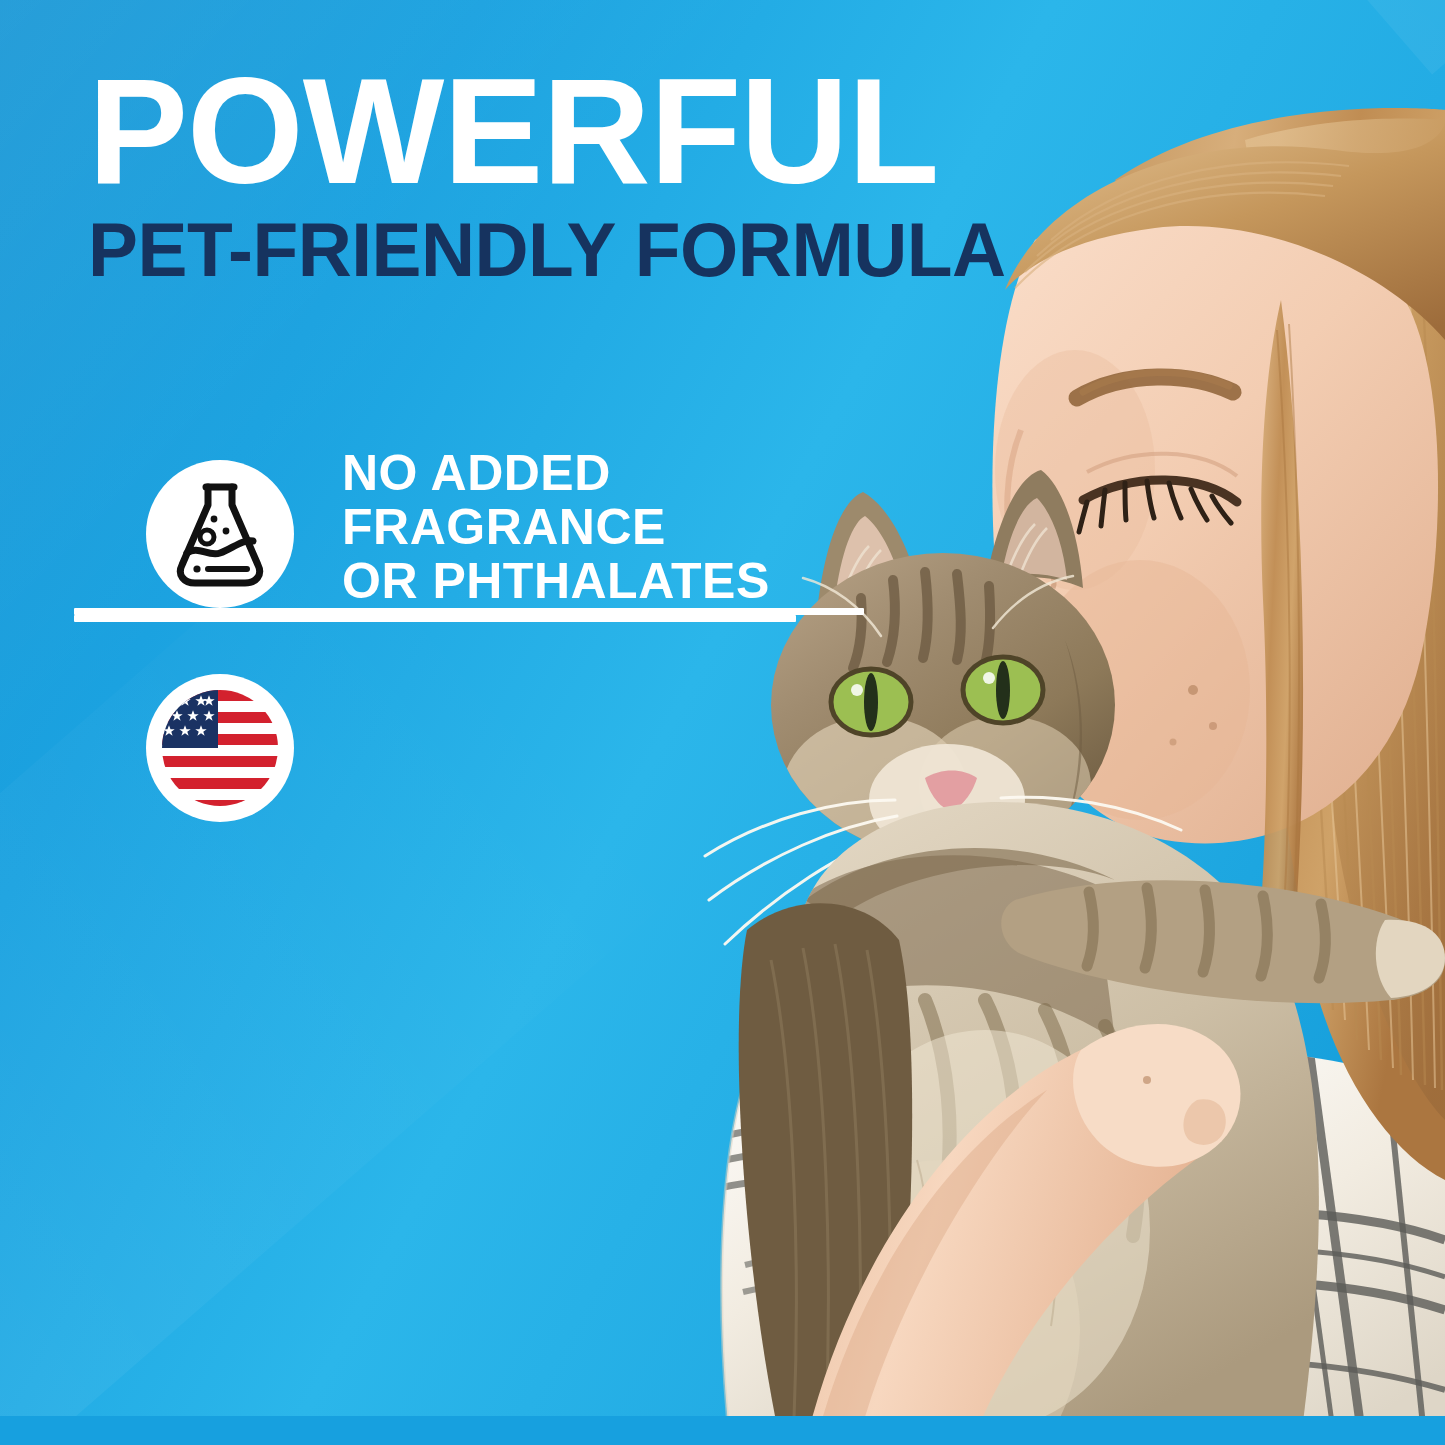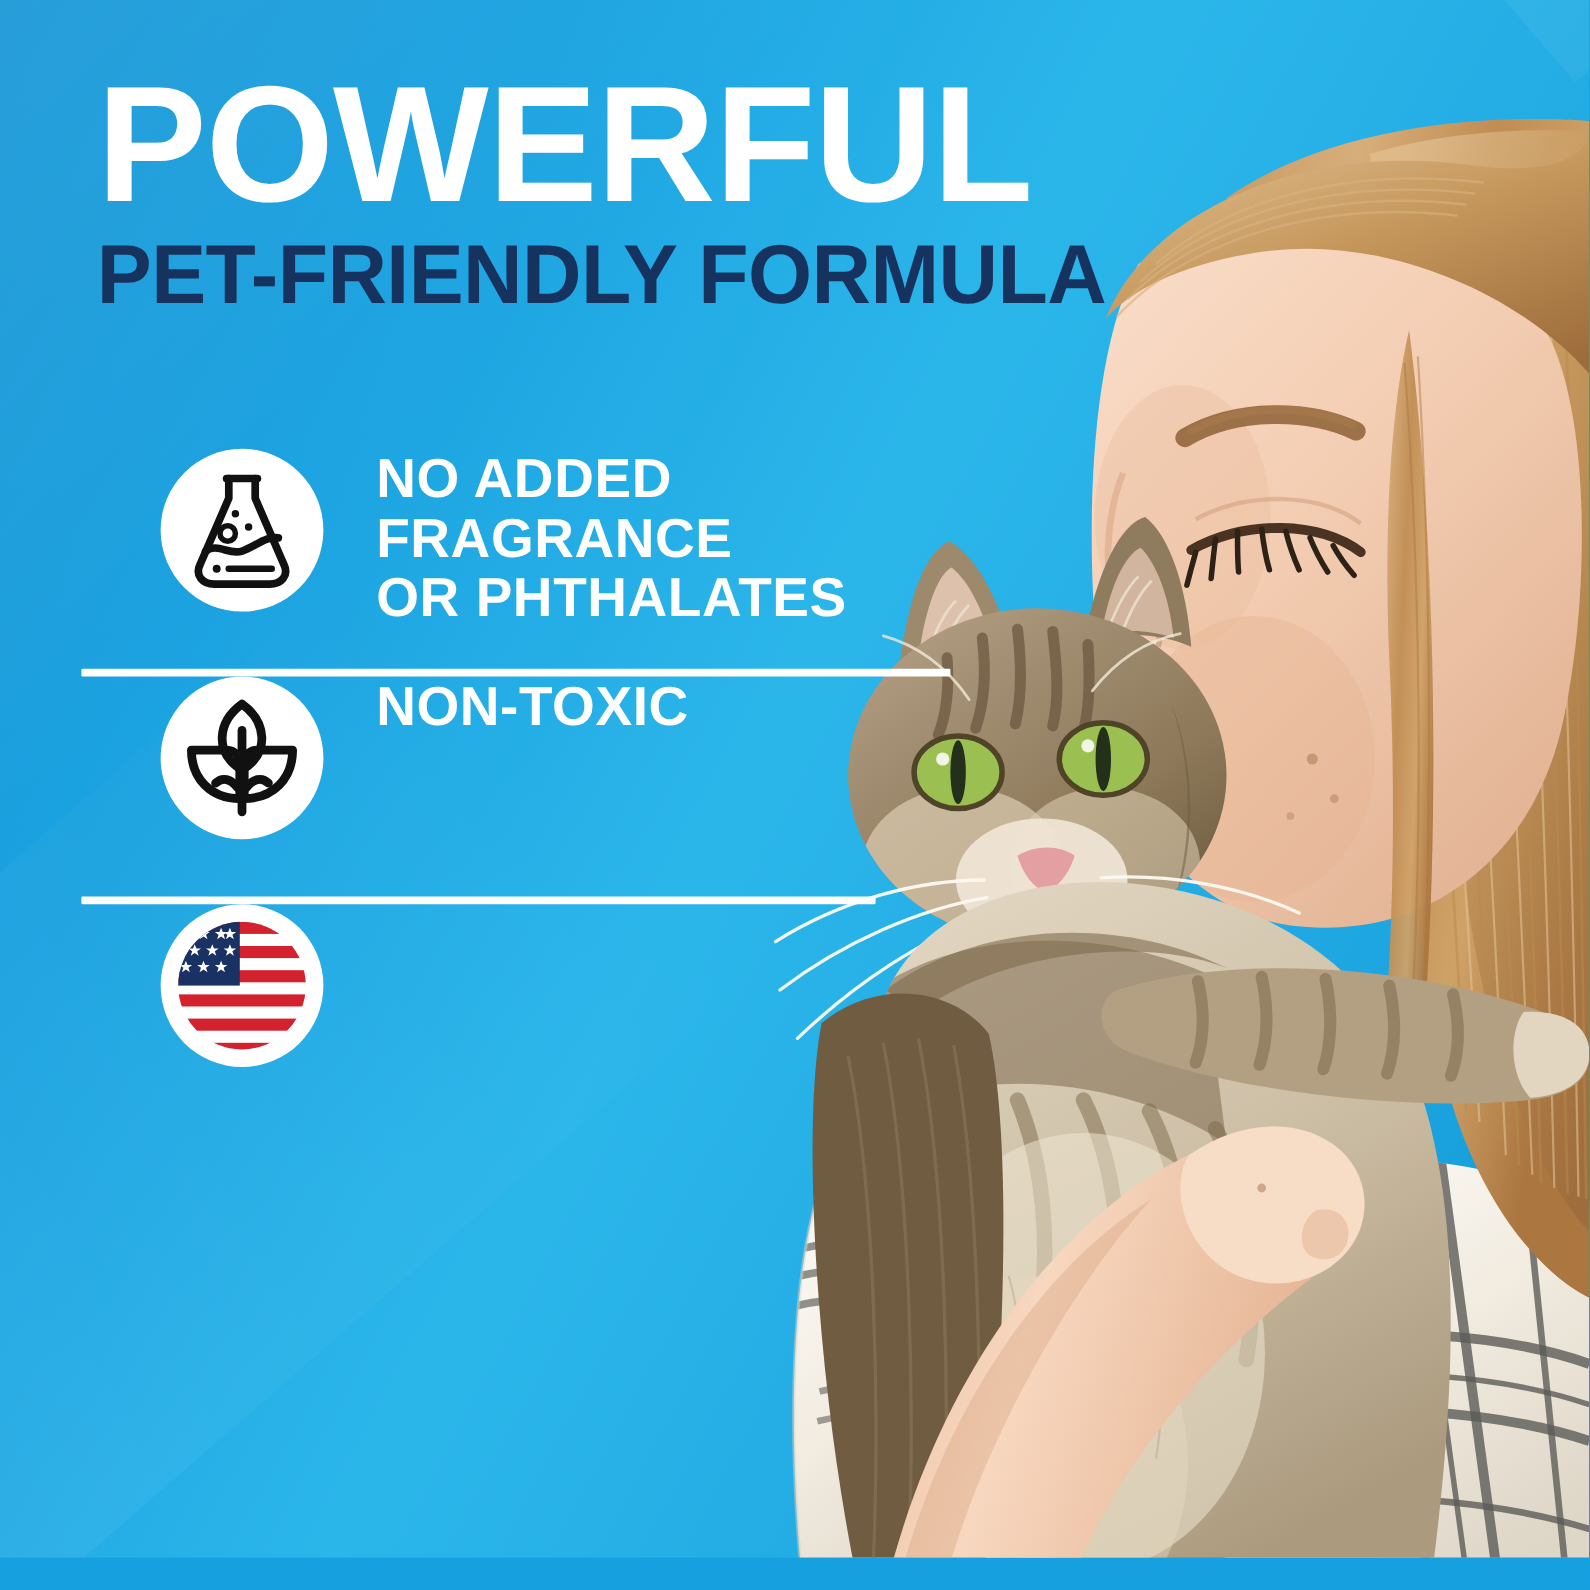--- a/index.html
+++ b/index.html
@@ -65,21 +65,21 @@
 
   
   #features {
     position:absolute;
     left:0; top:408px;
     width:900px;
     z-index:5;
   }
   .feature {
     display:flex;
-    align-items:flex-start;
+    align-items:flex-end;
     min-height:200px;
     padding-left:146px;
   }
   .feature-icon {
     flex:0 0 auto;
     width:148px; height:148px;
     border-radius:50%;
     background:#ffffff;
     display:flex;
     align-items:center;
@@ -432,42 +432,20 @@
           <path d="M40 90 L79 90" stroke="#111111" stroke-width="6" stroke-linecap="round"></path>
         </svg>
       </div>
       <div class="feature-label">NO ADDED
 FRAGRANCE
 OR PHTHALATES</div>
     </div>
 
     <div class="divider d1"></div>
 
-    <div class="feature">
-      <div class="feature-icon">
-        <svg width="108" height="110" viewBox="0 0 108 110" fill="none">
-          <g stroke="#111111" stroke-width="8" stroke-linecap="round" stroke-linejoin="round" fill="none">
-
-            <path d="M54 30 L54 104"></path>
-
-            <path d="M54 6 C76 22 80 50 54 66 C28 50 32 22 54 6 Z"></path>
-
-            <path d="M8 48 L40 48 C48 48 52 54 52 62 L52 92
-                     C26 92 8 74 8 48 Z"></path>
-
-            <path d="M100 48 L68 48 C60 48 56 54 56 62 L56 92
-                     C82 92 100 74 100 48 Z"></path>
-
-            <path d="M30 78 C36 72 44 74 50 82"></path>
-            <path d="M78 78 C72 72 64 74 58 82"></path>
-          </g>
-        </svg>
-      </div>
-      <div class="feature-label">NON-TOXIC</div>
-    </div>
 
     <div class="divider d2"></div>
 
     <div class="feature">
       <div class="feature-icon">
         <svg width="148" height="148" viewBox="0 0 148 148">
           <defs>
             <clipPath id="flagCirc">
                 <circle cx="74" cy="74" r="58"></circle>
               </clipPath>

